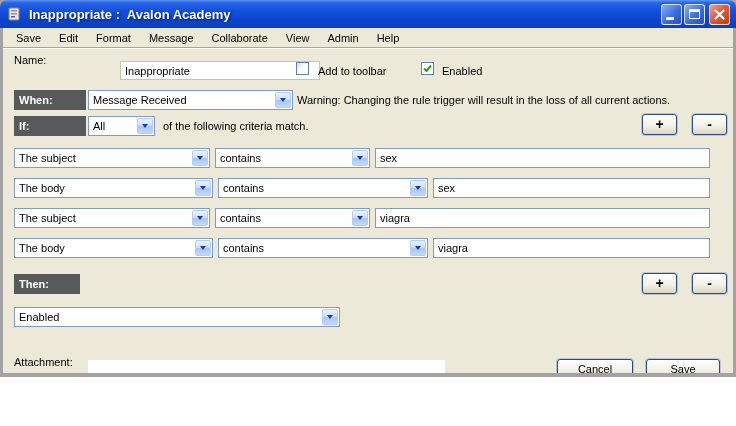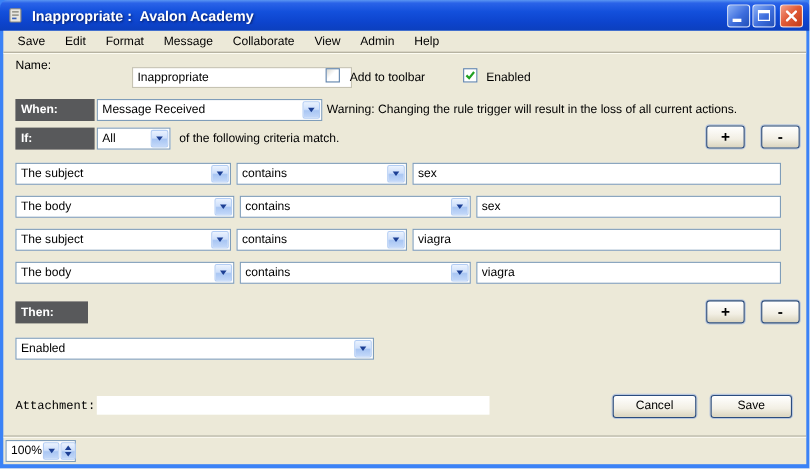--- a/index.html
+++ b/index.html
@@ -1,17 +1,17 @@
 <!DOCTYPE html>
 <html><head>
 <meta charset="utf-8">
 <style>
   * { margin:0; padding:0; box-sizing:border-box; }
   html,body { width:736px; height:426px; font-family:"Liberation Sans",sans-serif; }
-  .window { position:relative; width:736px; height:426px; background:#3b82f6; overflow:hidden; }
+  .window { position:relative; width:736px; height:377px; background:#a3a3a3; overflow:hidden; }
 
   
   .titlebar { position:absolute; top:0; left:0; right:0; height:28px;
     border-radius:7px 7px 0 0;
     background:linear-gradient(180deg,#5a96f2 0%,#2a63e8 10%,#1350dc 38%,#0d44cd 72%,#0c3fbd 100%);
     display:flex; align-items:center; padding:0 6px; }
   .app-icon { width:17px; height:17px; margin-right:6px; flex:0 0 auto; }
   .title-text { color:#fff; font-weight:bold; font-size:13px; text-shadow:1px 1px 2px rgba(5,25,90,.9);
     white-space:pre; flex:1; overflow:hidden; }
   .winbtn { width:21px; height:21px; border-radius:3px; border:1px solid rgba(255,255,255,.8);
@@ -199,21 +199,21 @@
     <div class="seclabel" style="left:11px; top:246px; width:66px;">Then:</div>
     <div class="xpbtn small" style="left:639px; top:245px;">+</div>
     <div class="xpbtn small" style="left:689px; top:245px;">-</div>
     <div class="combo" style="left:11px; top:279px; width:326px;">
       <span class="cv">Enabled</span>
       <span class="arrow-btn">
           <span class="chev-down"></span>
         </span>
     </div>
 
-    <span class="lbl" style="left:11px; top:336px;font-family:Liberation Mono, monospace;">Attachment:</span>
+    <span class="lbl" style="left:11px; top:328px;">Attachment:</span>
     <input class="txt flat" style="left: 85px; top: 332px; width: 357px;" value="">
     <div class="xpbtn" style="left:643px; top:331px; width:74px;">Save</div>
     <div class="xpbtn" style="left:554px; top:331px; width:76px;">Cancel</div>
 
     <div class="statusline1"></div>
     <div class="statusline2"></div>
     <div class="zoomctl">
       <span class="zv">100%</span>
       <span class="arrow-btn" style="width:15px;">
           <span class="chev-down"></span>

